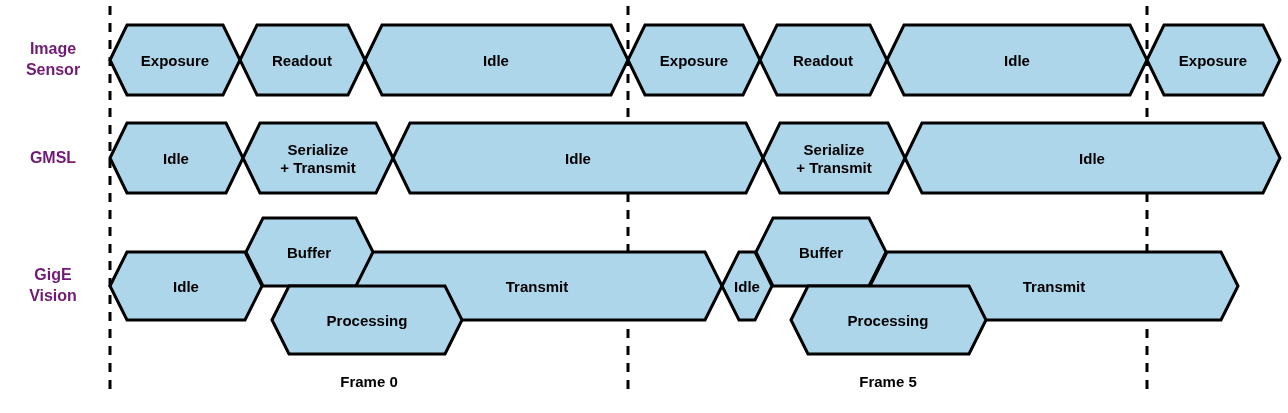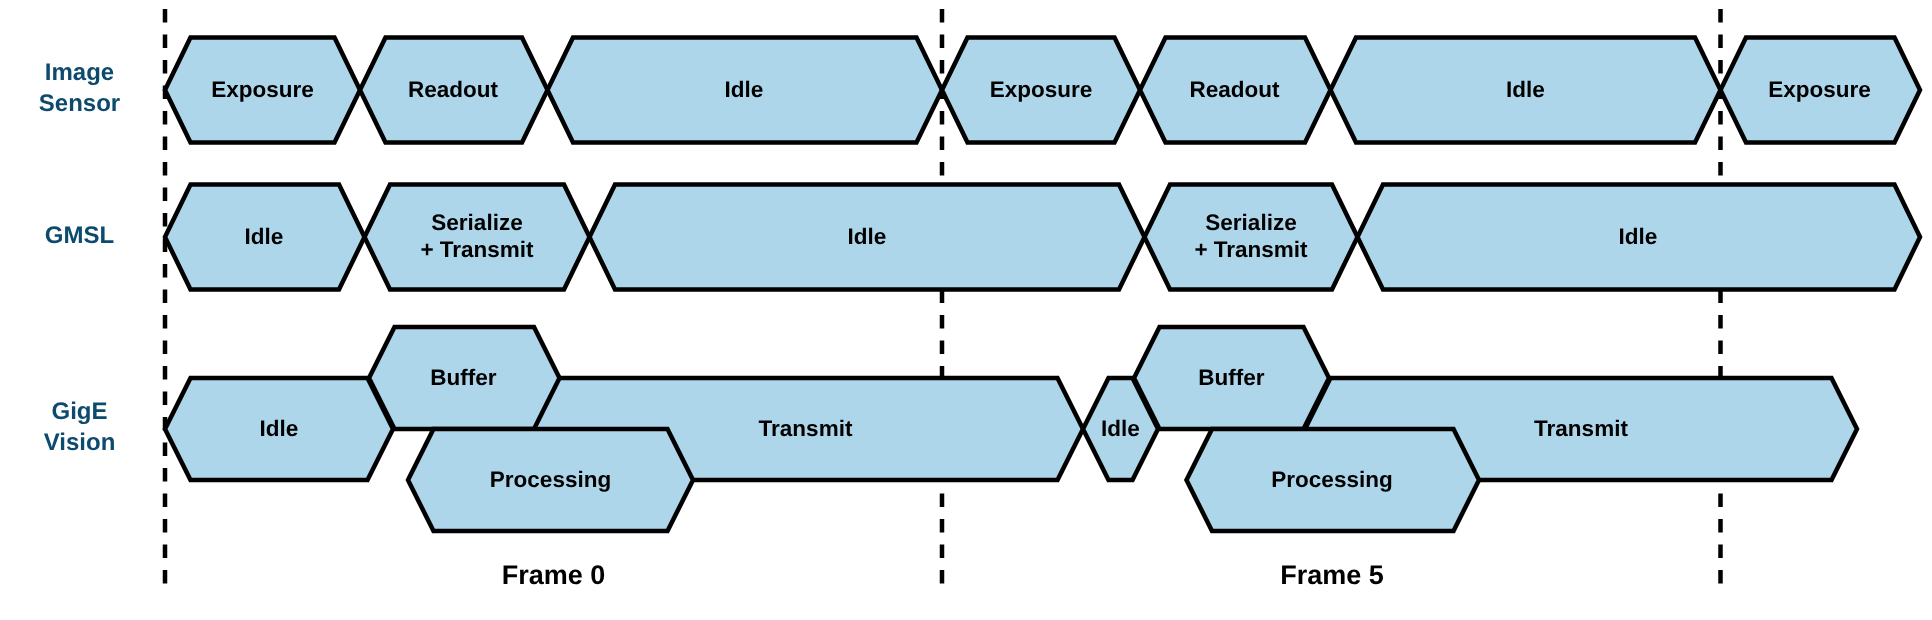--- a/index.html
+++ b/index.html
@@ -14,25 +14,25 @@
   polygon.bubble{stroke:#000000;stroke-width:3;stroke-linejoin:miter;}
   line.boundary{stroke:#000000;stroke-width:3;stroke-dasharray:9 8;}
   text.bubble-text{
     font-family:"Liberation Sans",sans-serif;
     font-weight:bold;font-size:15px;fill:#000000;
     text-anchor:middle;dominant-baseline:central;
   }
   .rowlabel{
     position:absolute;left:0;width:106px;
     text-align:center;font-weight:bold;font-size:16px;line-height:1.3;
-    color:#0c4a6e;white-space:pre-line;
+    color:#701a75;white-space:pre-line;
   }
   .framelabel{
     position:absolute;width:140px;top:373px;
-    text-align:center;font-weight:bold;font-size:18px;color:#000;
+    text-align:center;font-weight:bold;font-size:15px;color:#000;
   }
 </style>
 </head>
 <body>
 
 <div class="stage">
 
   <svg width="1288" height="413" viewBox="0 0 1288 413">
 
     <line class="boundary" x1="110" y1="6" x2="110" y2="404"></line>

